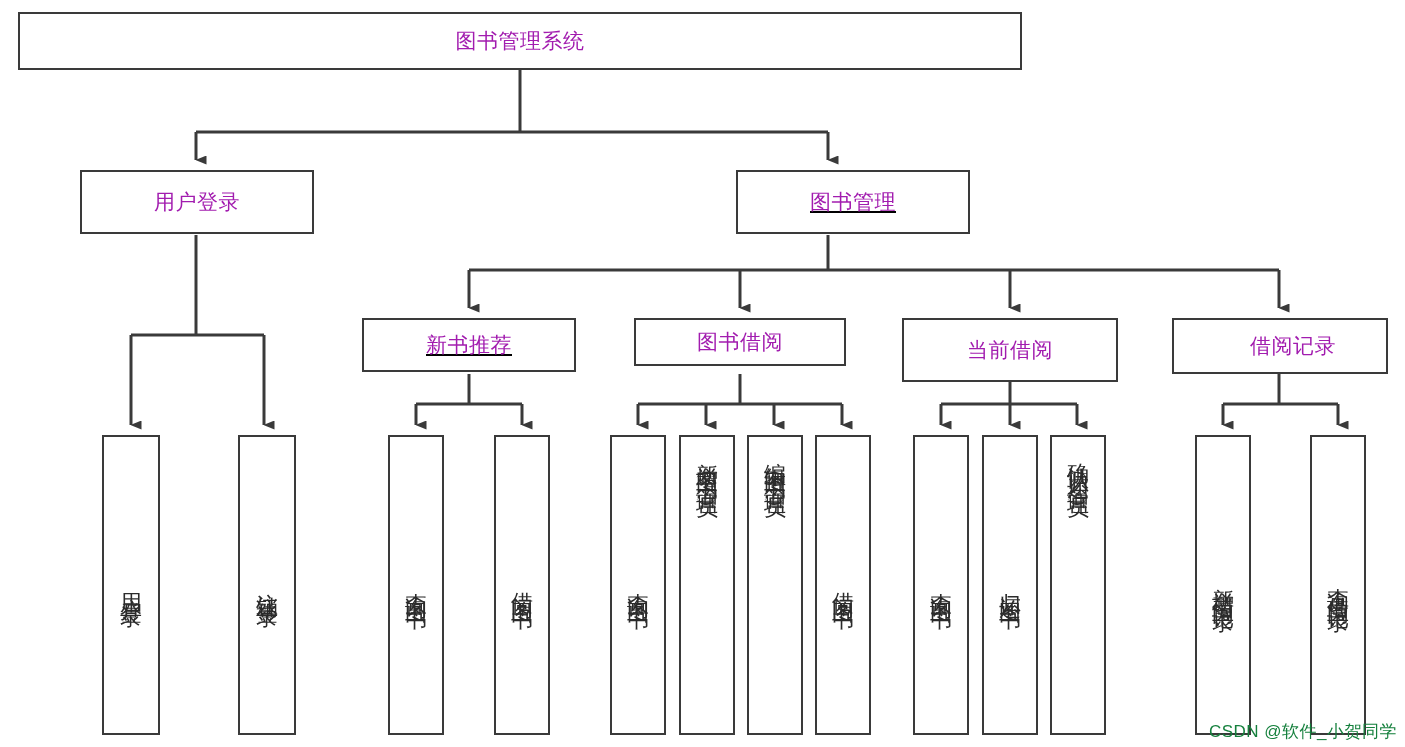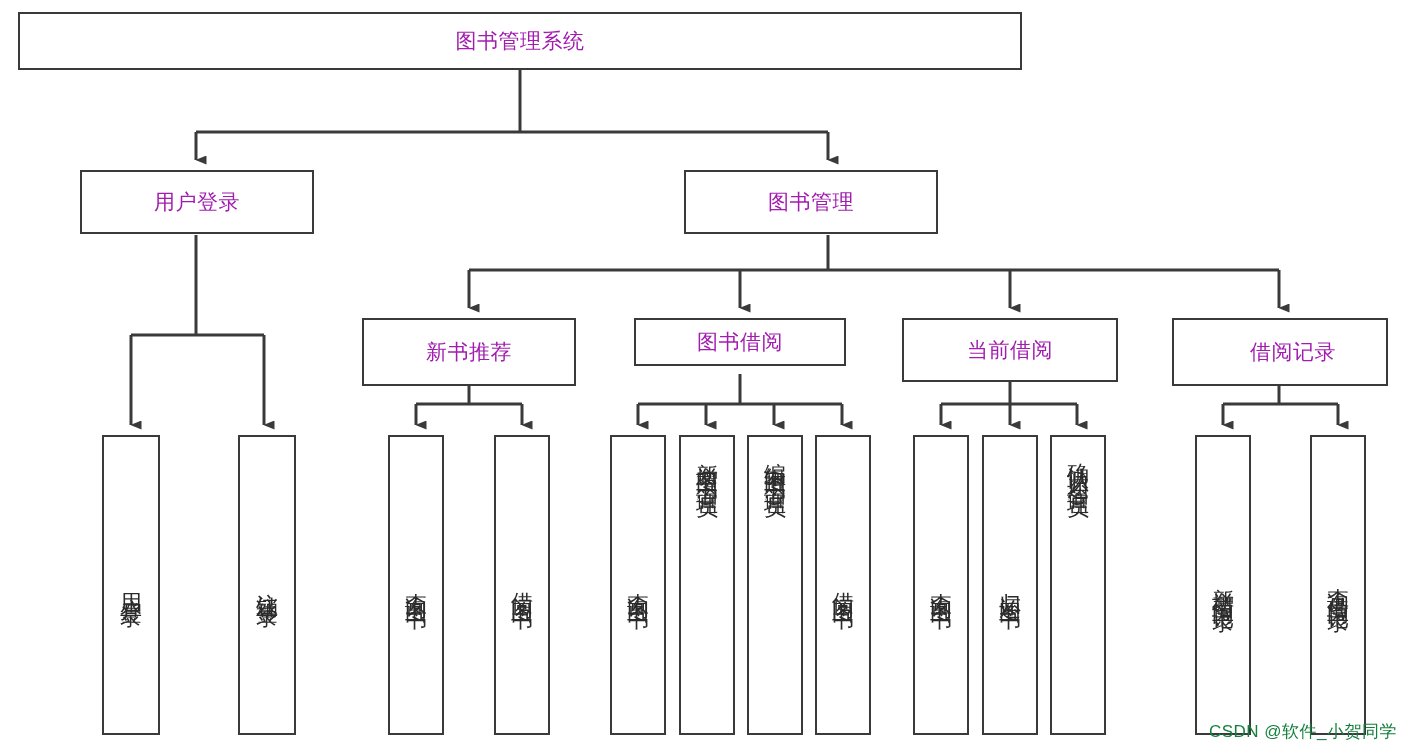--- a/index.html
+++ b/index.html
@@ -133,37 +133,37 @@
   </svg>
 
   <div class="node-box" style="left:18px; top:12px; width:1004px; height:58px;">
     <span class="node-label-h">图书管理系统</span>
   </div>
 
   <div class="node-box" style="left:80px; top:170px; width:234px; height:64px;">
     <span class="node-label-h">用户登录</span>
   </div>
 
-  <div class="node-box" style="left:684px; top:170px; width:254px; height:64px;">
+  <div class="node-box" style="left:736px; top:170px; width:234px; height:64px;text-decoration:underline;">
     <span class="node-label-h">图书管理</span>
   </div>
 
-  <div class="node-box" style="left:362px; top:318px; width:214px; height:68px;">
+  <div class="node-box" style="left:362px; top:318px; width:214px; height:54px;text-decoration:underline;">
     <span class="node-label-h">新书推荐</span>
   </div>
 
   <div class="node-box" style="left:634px; top:318px; width:212px; height:48px;">
     <span class="node-label-h">图书借阅</span>
   </div>
 
   <div class="node-box" style="left:902px; top:318px; width:216px; height:64px;">
     <span class="node-label-h">当前借阅</span>
   </div>
 
-  <div class="node-box" style="left:1172px; top:318px; width:216px; height:68px;padding-left:26px;">
+  <div class="node-box" style="left:1172px; top:318px; width:216px; height:56px;padding-left:26px;">
     <span class="node-label-h">借阅记录</span>
   </div>
 
   <div class="node-box leaf-box center-text" style="left:102px; top:435px; width:58px; height:300px;">
     <span class="node-label-v">用户登录</span>
   </div>
 
   <div class="node-box leaf-box center-text" style="left:238px; top:435px; width:58px; height:300px;">
     <span class="node-label-v">注销登录</span>
   </div>

